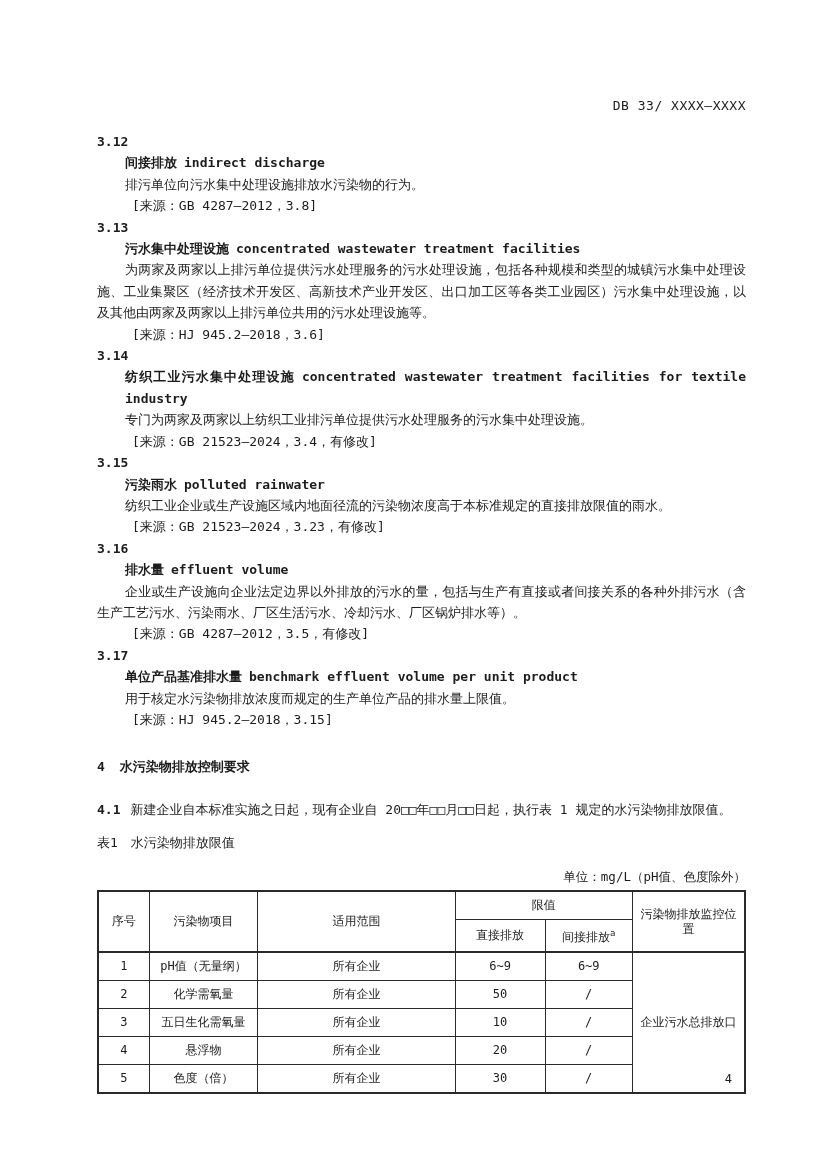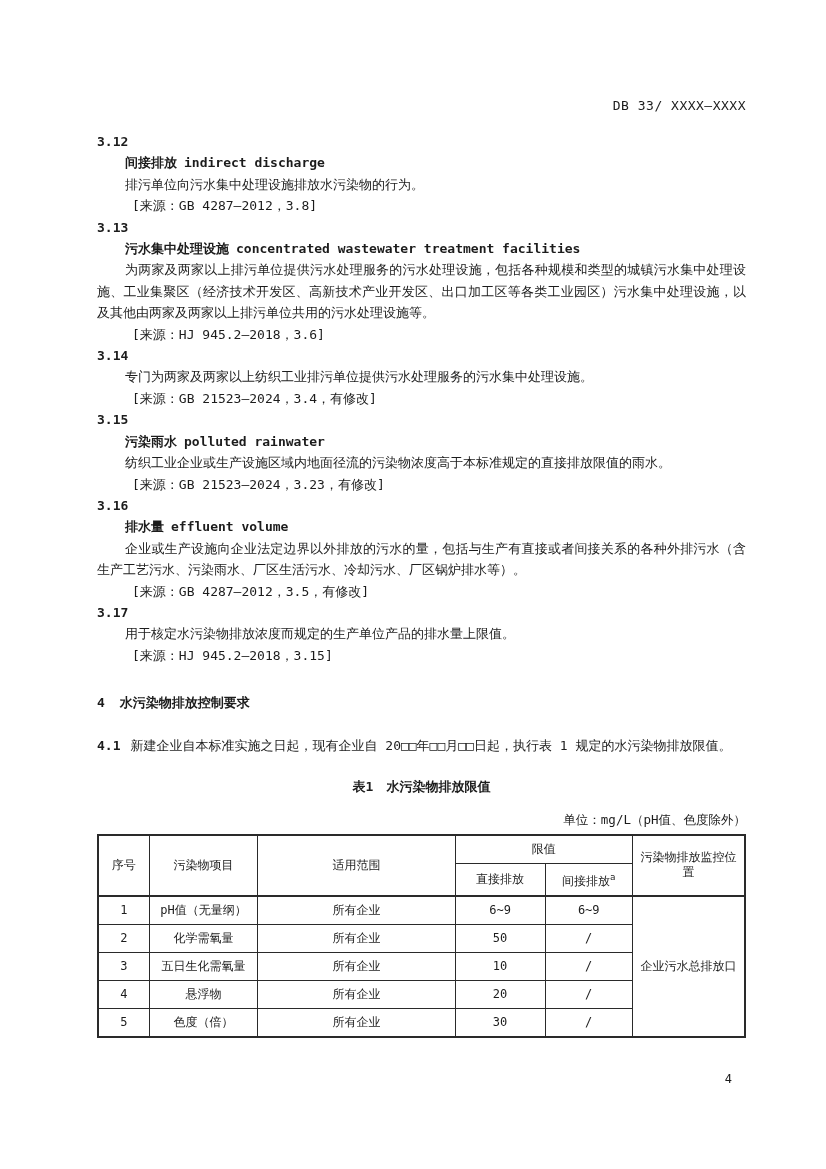--- a/index.html
+++ b/index.html
@@ -40,23 +40,23 @@
   .definition { text-indent: 2.15em; }
   .source-line { margin-left: 35px; }
   .section-heading {
     margin-top: 26px;
     font-weight: bold;
   }
   .section-heading .sec-no { margin-right: 15px; }
   .clause-para { margin-top: 21px; }
   .clause-para .clause-no { font-weight: bold; margin-right: 10px; }
   .table-caption {
-    margin-top: 20px;
-    text-align: center;
-    font-weight: bold;
+    margin-top: 12px;
+    text-align: left;
+    font-weight: normal;
   }
   .unit-note {
     margin-top: 12px;
     text-align: right;
     font-size: 12.5px;
     margin-bottom: 3px;
   }
   table.limits {
     width: 100%;
     border-collapse: collapse;
@@ -103,20 +103,23 @@
       <div class="clause-number">3.13</div>
       <div class="term-title">
         <span class="zh">污水集中处理设施</span><span class="en">concentrated wastewater treatment facilities</span>
       </div>
       <p class="definition">为两家及两家以上排污单位提供污水处理服务的污水处理设施，包括各种规模和类型的城镇污水集中处理设施、工业集聚区（经济技术开发区、高新技术产业开发区、出口加工区等各类工业园区）污水集中处理设施，以及其他由两家及两家以上排污单位共用的污水处理设施等。</p>
       <div class="source-line">[来源：HJ 945.2—2018，3.6]</div>
     </div>
 
     <div class="term-block">
       <div class="clause-number">3.14</div>
+      <div class="term-title">
+        <span class="zh">纺织工业污水集中处理设施</span><span class="en">concentrated wastewater treatment facilities for textile industry</span>
+      </div>
       <p class="definition">专门为两家及两家以上纺织工业排污单位提供污水处理服务的污水集中处理设施。</p>
       <div class="source-line">[来源：GB 21523—2024，3.4，有修改]</div>
     </div>
 
     <div class="term-block">
       <div class="clause-number">3.15</div>
       <div class="term-title">
         <span class="zh">污染雨水</span><span class="en">polluted rainwater</span>
       </div>
       <p class="definition">纺织工业企业或生产设施区域内地面径流的污染物浓度高于本标准规定的直接排放限值的雨水。</p>
@@ -127,20 +130,23 @@
       <div class="clause-number">3.16</div>
       <div class="term-title">
         <span class="zh">排水量</span><span class="en">effluent volume</span>
       </div>
       <p class="definition">企业或生产设施向企业法定边界以外排放的污水的量，包括与生产有直接或者间接关系的各种外排污水（含生产工艺污水、污染雨水、厂区生活污水、冷却污水、厂区锅炉排水等）。</p>
       <div class="source-line">[来源：GB 4287—2012，3.5，有修改]</div>
     </div>
 
     <div class="term-block">
       <div class="clause-number">3.17</div>
+      <div class="term-title">
+        <span class="zh">单位产品基准排水量</span><span class="en">benchmark effluent volume per unit product</span>
+      </div>
       <p class="definition">用于核定水污染物排放浓度而规定的生产单位产品的排水量上限值。</p>
       <div class="source-line">[来源：HJ 945.2—2018，3.15]</div>
     </div>
 
     <div class="section-heading">
       <span class="sec-no">4</span><span>水污染物排放控制要求</span>
     </div>
 
     <p class="clause-para">
       <span class="clause-no">4.1</span><span>新建企业自本标准实施之日起，现有企业自 20□□年□□月□□日起，执行表 1 规定的水污染物排放限值。</span>

